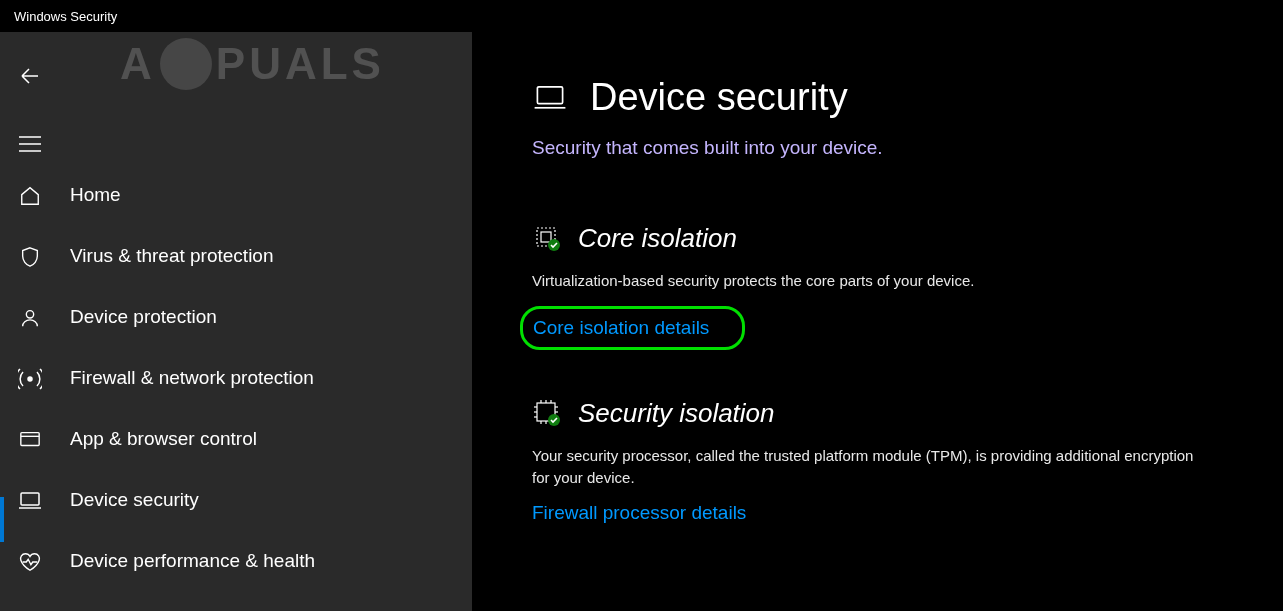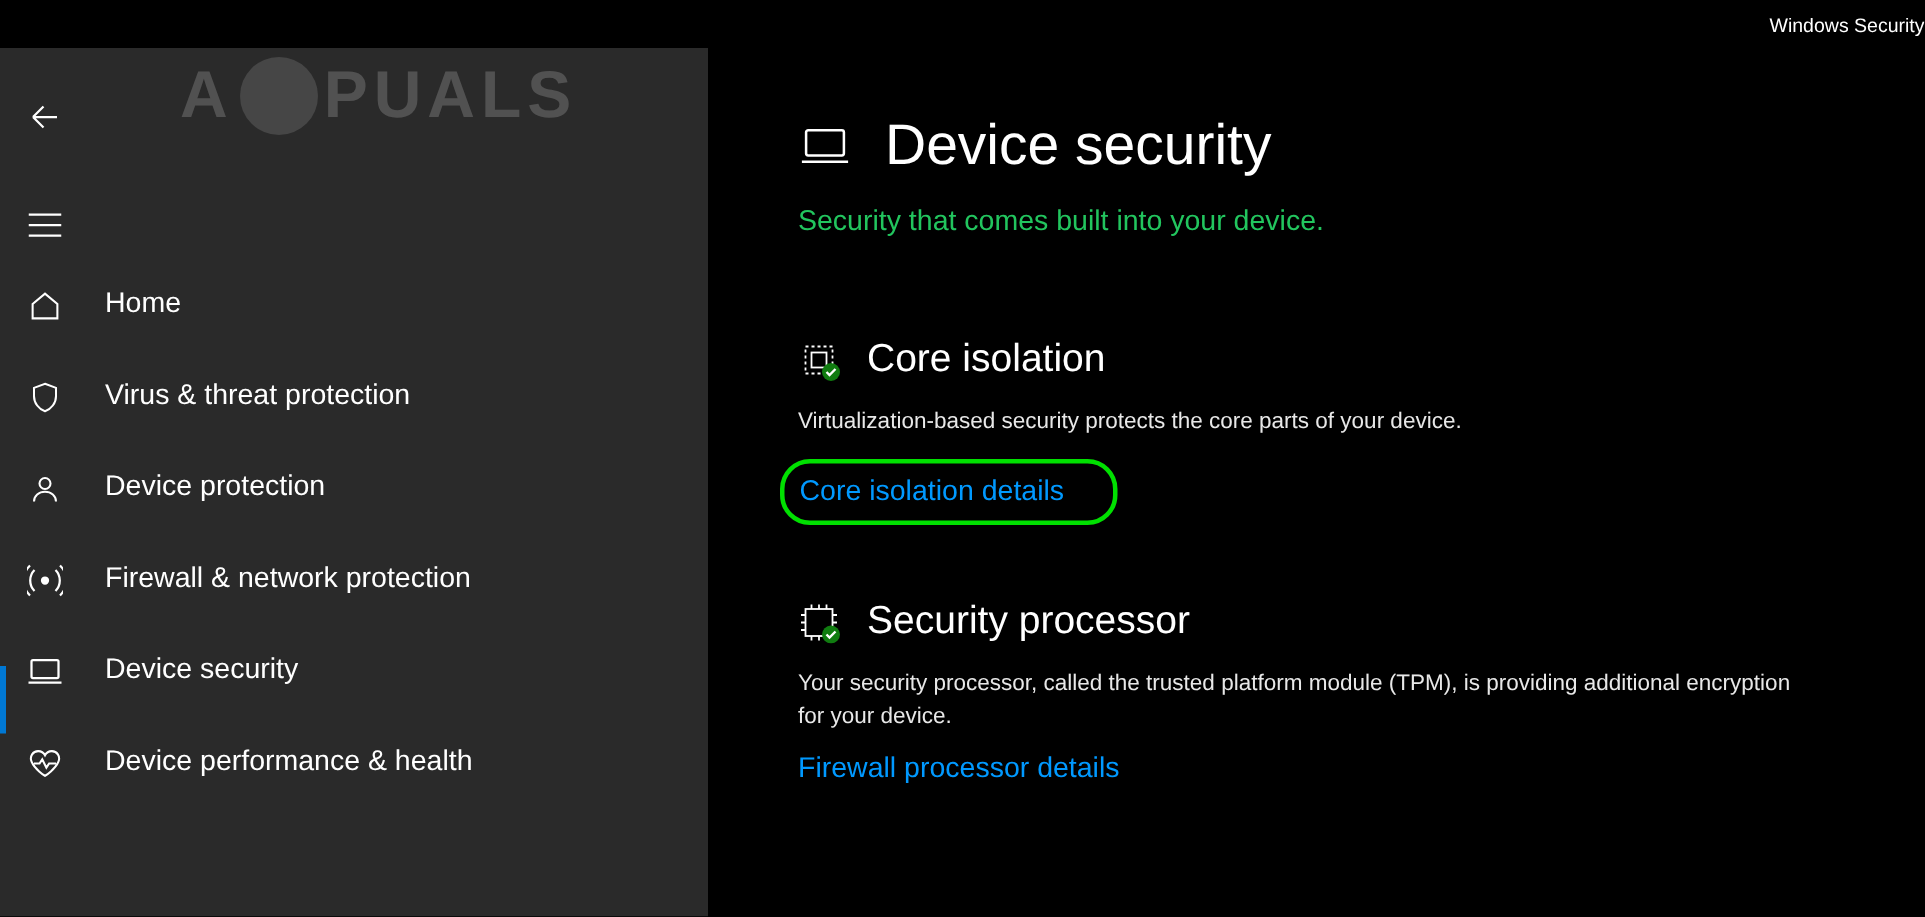--- a/index.html
+++ b/index.html
@@ -18,21 +18,20 @@
       flex-direction: column;
     }
     .titlebar {
       height: 32px;
       background: #000;
       display: flex;
       align-items: center;
       padding-left: 14px;
       font-size: 13px;
       font-weight: 400;
-      justify-content: flex-end;
     }
     .app-body {
       display: flex;
       flex: 1;
       min-height: 0;
     }
     .sidebar {
       width: 472px;
       background: #2a2a2a;
       display: flex;
@@ -128,31 +127,32 @@
       align-items: center;
       gap: 22px;
       margin-bottom: 18px;
     }
     .page-title {
       font-size: 38px;
       font-weight: 400;
     }
     .page-subtitle {
       font-size: 19px;
-      color: #22c55e;
+      color: #c4b5fd;
       margin-bottom: 64px;
     }
     .section {
       margin-bottom: 48px;
     }
     .section-header {
       display: flex;
-      align-items: flex-end;
+      align-items: flex-start;
       gap: 18px;
       margin-bottom: 16px;
+      font-style: italic;
     }
     .section-title {
       font-size: 26px;
       font-weight: 400;
     }
     .section-desc {
       font-size: 15px;
       color: #e8e8e8;
       margin-bottom: 14px;
       line-height: 1.45;
@@ -241,20 +241,29 @@
         <span class="nav-icon">
           <svg width="24" height="22" viewBox="0 0 24 22" fill="none" stroke="#fff" stroke-width="1.5">
             <path d="M5 4a10 10 0 000 14M2 1a14 14 0 000 20"></path>
             <path d="M19 4a10 10 0 010 14M22 1a14 14 0 010 20"></path>
             <circle cx="12" cy="11" r="2" fill="#fff"></circle>
           </svg>
         </span>
         <span>Firewall &amp; network protection</span>
       </li>
 
+      <li class="nav-item">
+        <span class="nav-icon">
+          <svg width="22" height="22" viewBox="0 0 24 24" fill="none" stroke="#fff" stroke-width="1.5">
+            <rect x="2" y="4" width="20" height="14" rx="1"></rect>
+            <line x1="2" y1="8" x2="22" y2="8"></line>
+          </svg>
+        </span>
+        <span>App &amp; browser control</span>
+      </li>
 
       <li class="nav-item active">
         <span class="nav-icon">
           <svg width="24" height="20" viewBox="0 0 24 20" fill="none" stroke="#fff" stroke-width="1.5">
             <rect x="3" y="2" width="18" height="12" rx="1"></rect>
             <path d="M1 17h22"></path>
           </svg>
         </span>
         <span>Device security</span>
       </li>
@@ -318,20 +327,20 @@
             <line x1="9" y1="5" x2="9" y2="2" stroke="#fff" stroke-width="1.2"></line>
             <line x1="14" y1="5" x2="14" y2="2" stroke="#fff" stroke-width="1.2"></line>
             <line x1="19" y1="5" x2="19" y2="2" stroke="#fff" stroke-width="1.2"></line>
             <line x1="9" y1="23" x2="9" y2="26" stroke="#fff" stroke-width="1.2"></line>
             <line x1="14" y1="23" x2="14" y2="26" stroke="#fff" stroke-width="1.2"></line>
             <line x1="19" y1="23" x2="19" y2="26" stroke="#fff" stroke-width="1.2"></line>
             <circle cx="22" cy="22" r="6" fill="#107c10"></circle>
             <path d="M19 22l2 2 4-4" stroke="#fff" stroke-width="1.6" fill="none"></path>
           </svg>
         </span>
-        <h2 class="section-title">Security processor</h2>
+        <h2 class="section-title">Security isolation</h2>
       </div>
       <p class="section-desc">Your security processor, called the trusted platform module (TPM), is providing additional encryption for your device.</p>
       <a class="section-link">Firewall processor details</a>
     </div>
 
   </div>
 </div>
 
 </body></html>

